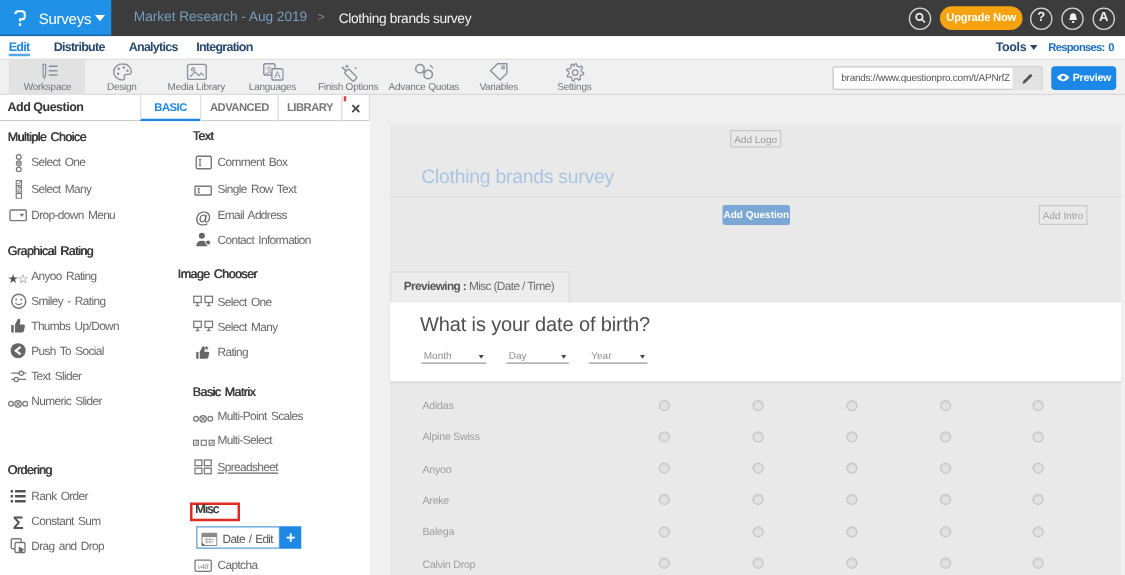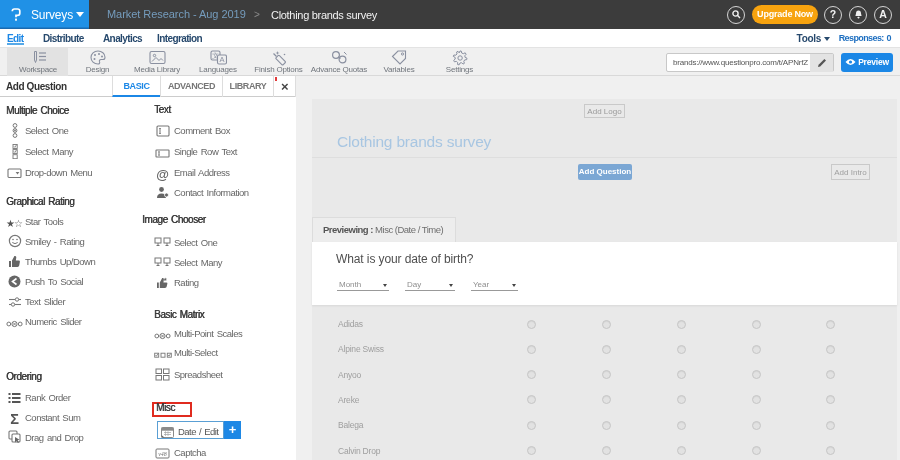--- a/index.html
+++ b/index.html
@@ -61,21 +61,21 @@
   
   #survey { left:312px; top:99px; width:585px; height:361px; background:#e9e9e9; }
   #addlogo { left:584px; top:104px; width:41px; height:13.5px; border:1px solid #c9c9c9; color:#9a9a9a; font-size:8px; text-align:center; line-height:13px; }
   #stitle { left:337px; top:133px; font-size:15.5px; color:#a8c6e2; letter-spacing:-0.2px; }
   #sep1 { left:312px; top:157px; width:585px; height:1px; background:#dedede; }
   #addq { left:578px; top:164px; width:54px; height:16px; background:#7ba7d4; border-radius:2px; color:#fff; font-size:8px; font-weight:bold; text-align:center; line-height:16px; }
   #addintro { left:831px; top:164px; width:39px; height:16px; border:1px solid #c9c9c9; color:#9f9f9f; font-size:8px; text-align:center; line-height:15px; }
   #ptab { left:312px; top:217px; width:144px; height:25px; background:#ededed; border:1px solid #dcdcdc; border-bottom:none; font-size:9.5px; color:#6e6e6e; line-height:24px; padding-left:10px; letter-spacing:-0.5px; white-space:nowrap; }
   #ptab b { color:#555; }
   #wpanel { left:312px; top:242px; width:585px; height:63px; background:#fff; box-shadow:0 1px 2px rgba(0,0,0,0.08); }
-  #question { left:336px; top:252px; font-size:12px; color:#4f4f4f; letter-spacing:-0.1px; }
+  #question { left:336px; top:252px; font-size:16px; color:#4f4f4f; letter-spacing:-0.1px; }
   .sel { top:276px; height:15px; border-bottom:1px solid #999; font-size:8px; color:#8e8e8e; padding:4px 0 0 2px; }
   .sel .caret-s { position:absolute; right:2px; top:8px; width:0; height:0; border-left:2.8px solid transparent; border-right:2.8px solid transparent; border-top:3.4px solid #444; }
   .brand { font-size:8.5px; color:#9e9e9e; letter-spacing:-0.2px; }
   .radio { width:9px; height:9px; border-radius:50%; background:#e2e2e2; border:1px solid #c6c6c6; box-shadow:inset 0 1px 1px rgba(0,0,0,0.06); }
 </style>
 </head>
 <body>
 
 <div class="abs" id="topbar"></div>
 <div class="abs" id="logoblk"></div>
@@ -208,21 +208,21 @@
         <path d="M8.6 4 L12.4 4 L10.5 6.5 Z" fill="#777"></path>
       </svg></span>
     <span class="llab" style="left:19px;">Drop-down Menu</span>
   </div>
 <div class="abs lhead" style="left:6px;top:196px">Graphical Rating</div>
 <div class="abs litem" style="left:6px;top:214px;width:274px">
     <span class="licon"><svg width="17" height="10" viewBox="0 0 17 10">
         <text x="0" y="9" font-size="10" fill="#555" font-family="Liberation Sans">★</text>
         <text x="8" y="9" font-size="10" fill="#555" font-family="Liberation Sans">☆</text>
       </svg></span>
-    <span class="llab" style="left:19px;">Star Tools</span>
+    <span class="llab" style="left:19px;">Anyoo Rating</span>
   </div>
 <div class="abs litem" style="left:6px;top:234px;width:274px">
     <span class="licon"><svg width="14" height="14" viewBox="0 0 14 14">
         <circle cx="7" cy="7" r="5.6" fill="none" stroke="#777" stroke-width="1.2"></circle>
         <circle cx="5" cy="5.5" r="0.8" fill="#777"></circle>
         <circle cx="9" cy="5.5" r="0.8" fill="#777"></circle>
         <path d="M4.3 8.5 Q7 10.8 9.7 8.5" fill="none" stroke="#777" stroke-width="1"></path>
       </svg></span>
     <span class="llab" style="left:19px;text-align:center;">Smiley - Rating</span>
   </div>
@@ -362,21 +362,21 @@
       </svg></span>
     <span class="llab" style="left:20px;">Multi-Select</span>
   </div>
 <div class="abs litem" style="left:154px;top:367px;width:126px">
     <span class="licon"><svg width="15" height="13" viewBox="0 0 15 13">
         <rect x="1" y="1" width="5.5" height="4.5" fill="none" stroke="#777" stroke-width="1"></rect>
         <rect x="8.5" y="1" width="5.5" height="4.5" fill="none" stroke="#777" stroke-width="1"></rect>
         <rect x="1" y="7.5" width="5.5" height="4.5" fill="none" stroke="#777" stroke-width="1"></rect>
         <rect x="8.5" y="7.5" width="5.5" height="4.5" fill="none" stroke="#777" stroke-width="1"></rect>
       </svg></span>
-    <span class="llab" style="left:20px;">Spreadsheet</span>
+    <span class="llab" style="left:20px;text-decoration:underline;">Spreadsheet</span>
   </div>
 <div class="abs" style="left:151.5px;top:402px;width:40px;height:15px;border:2px solid #e02b1f"></div>
 <div class="abs lhead" style="left:156px;top:402px">Misc</div>
 <div class="abs" style="left:157px;top:421px;width:67px;height:17.5px;background:#fff;border:1px solid #5a9fd4"></div>
 <div class="abs" style="left:161px;top:424px"><svg width="13" height="11" viewBox="0 0 13 11">
       <rect x="0.5" y="0.5" width="12" height="10" rx="1" fill="#fff" stroke="#8a8a8a" stroke-width="1"></rect>
       <rect x="0.5" y="0.5" width="12" height="3.2" fill="#8a8a8a"></rect>
       <line x1="3" y1="5.5" x2="10" y2="5.5" stroke="#aaa" stroke-width="0.8"></line>
       <line x1="3" y1="7.5" x2="10" y2="7.5" stroke="#aaa" stroke-width="0.8"></line>
       <line x1="4.5" y1="4.2" x2="4.5" y2="9" stroke="#aaa" stroke-width="0.7"></line>

